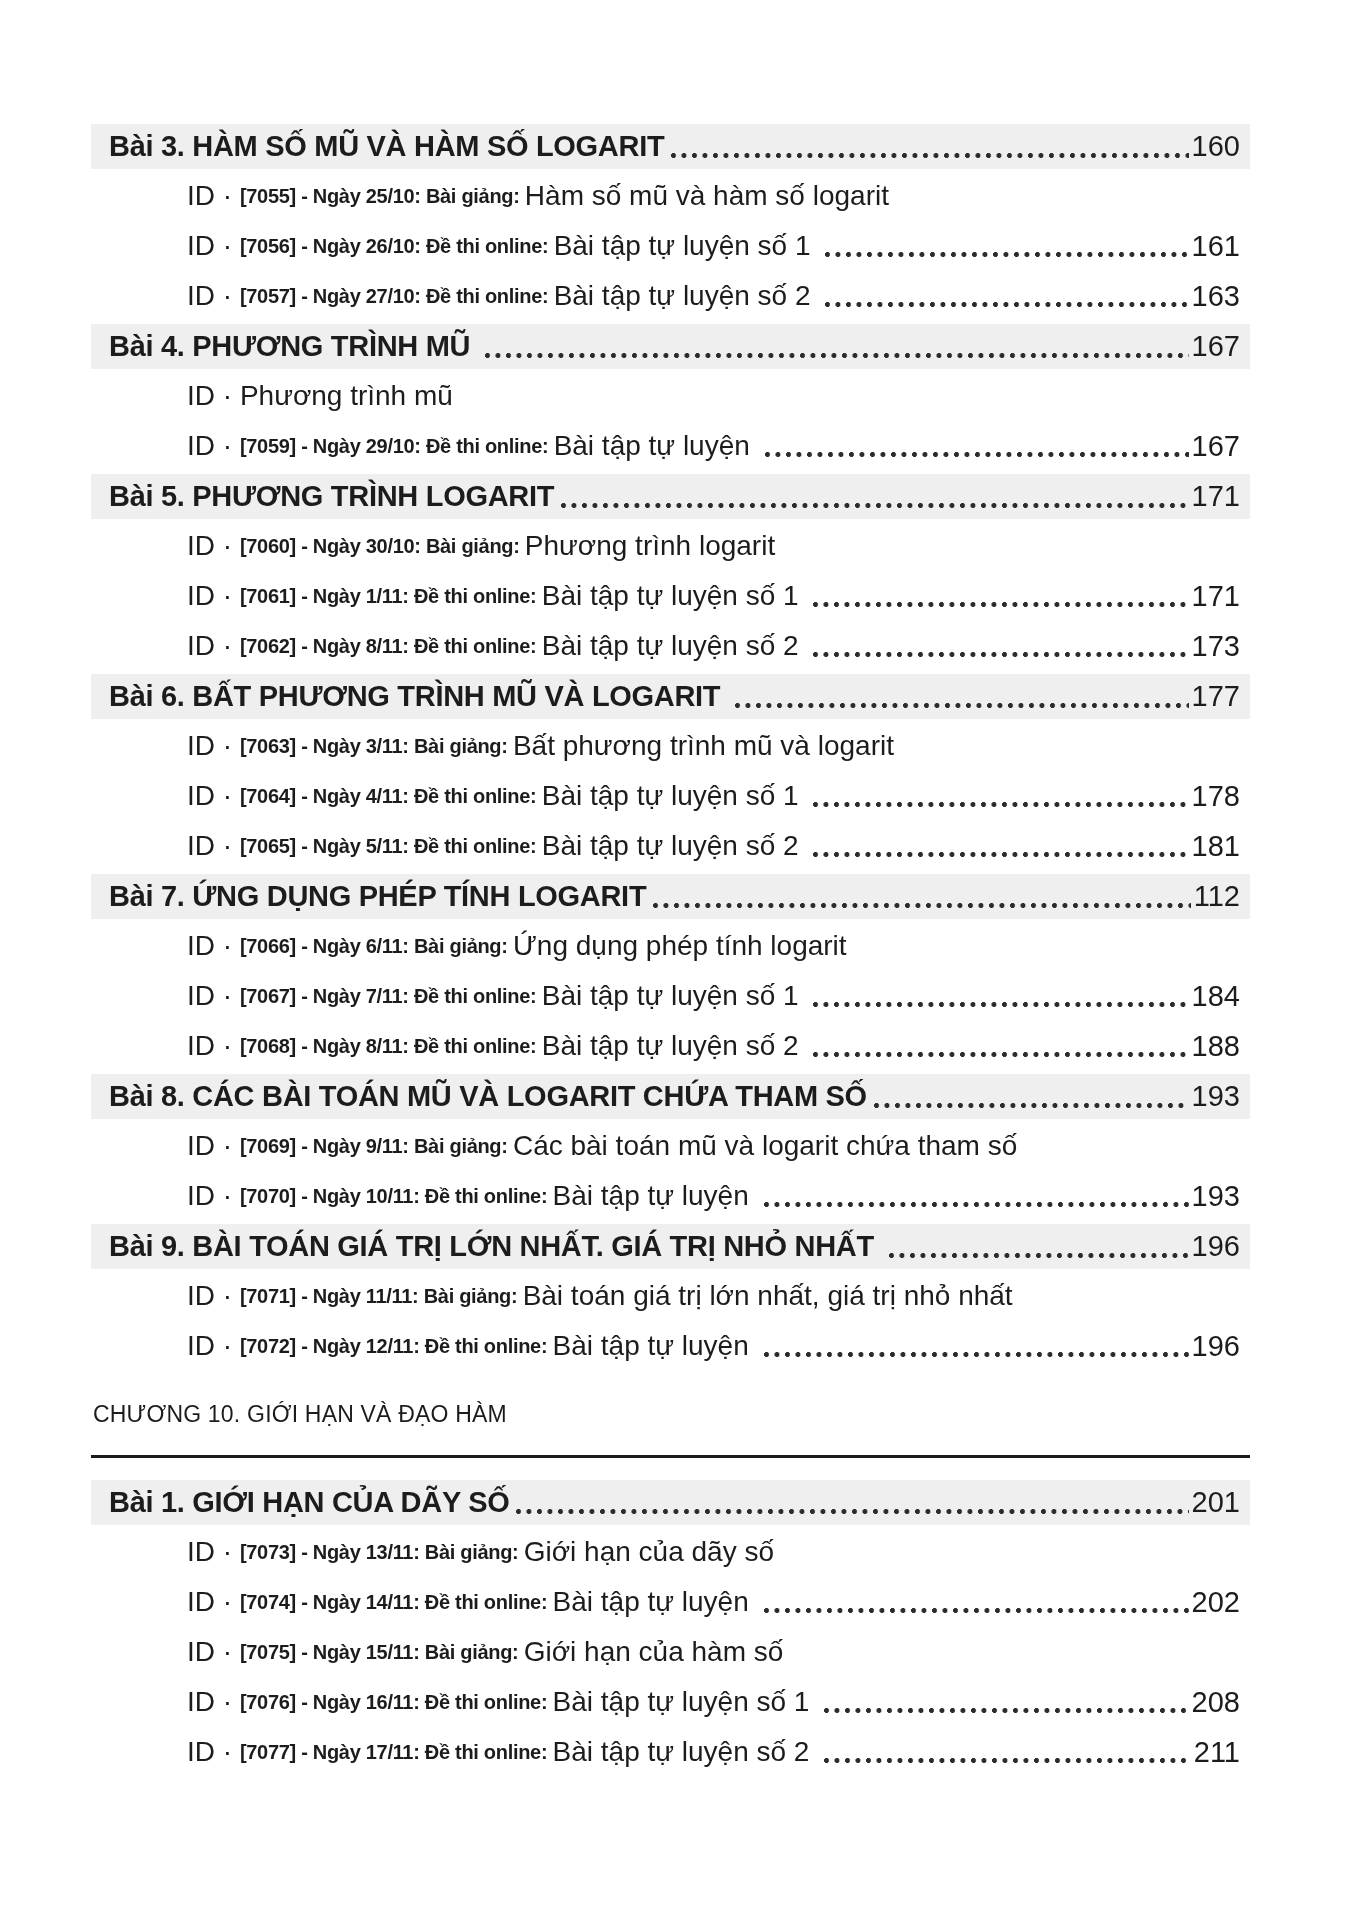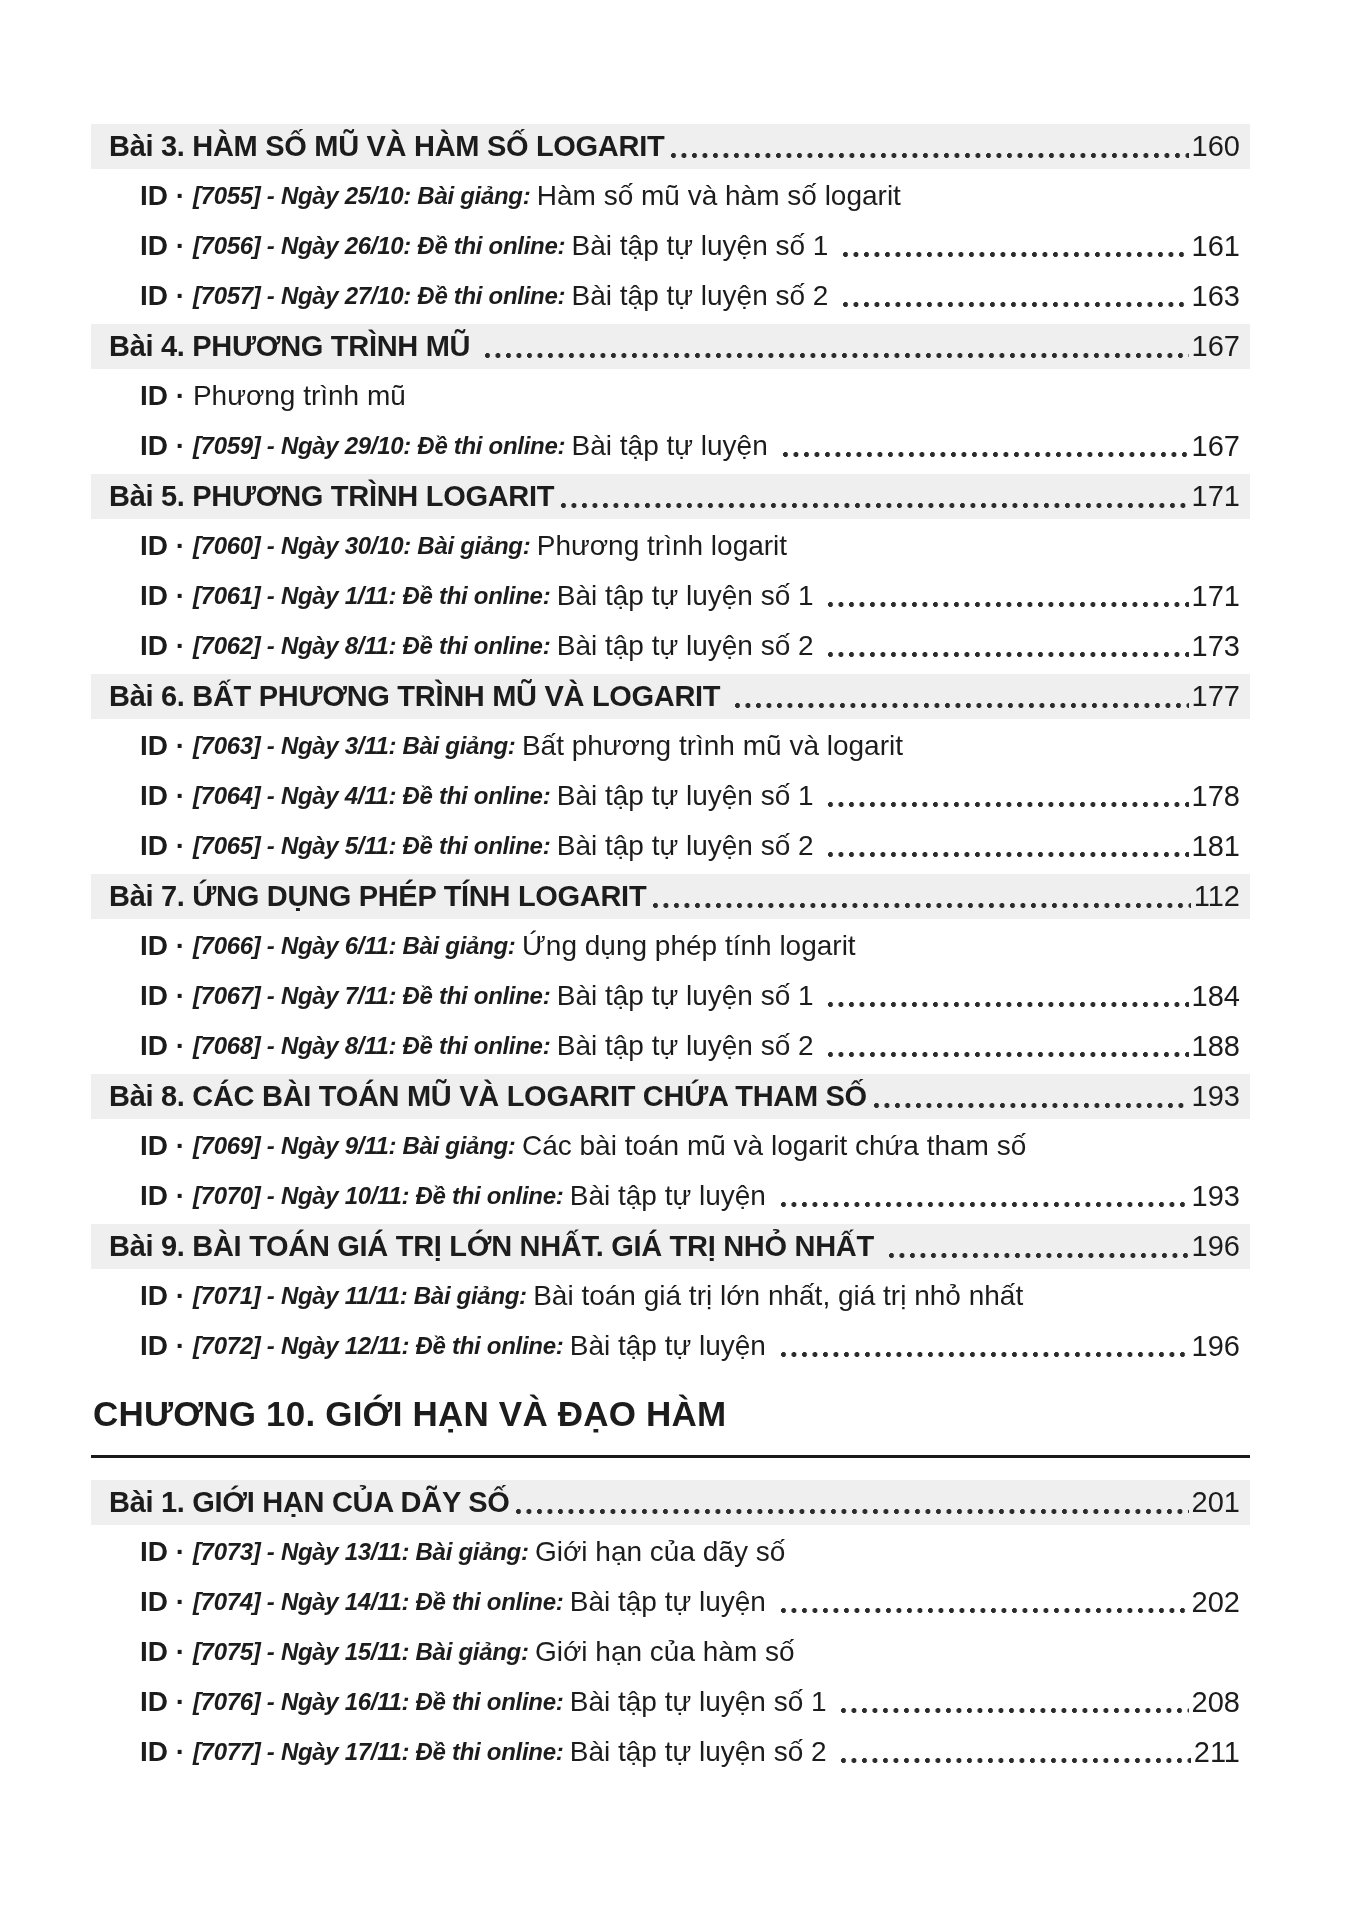--- a/index.html
+++ b/index.html
@@ -39,29 +39,29 @@
     padding:0 10px 0 49px;
   }
   .sec-label{
     font-size:29px;
     font-weight:700;
     letter-spacing:-0.3px;
     white-space:pre;
   }
   .item-lead{
     font-size:28px;
-    font-weight:700;
-    white-space:pre;
+    font-weight:400;
+    white-space:pre;
+    margin-left:47px;
   }
   .item-bold{
-    font-size:24px;
+    font-size:20px;
     font-weight:700;
     letter-spacing:-0.3px;
     white-space:pre;
-    font-style:italic;
   }
   .item-title{
     font-size:28px;
     font-weight:400;
     white-space:pre;
   }
   .leader{
     flex:1 1 auto;
     height:6px;
     position:relative;
@@ -73,22 +73,22 @@
   }
   .pagenum{
     font-size:29px;
     font-weight:400;
     white-space:pre;
   }
   .chapter{
     margin:20px 0 22px 0;
   }
   .chapter-title{
-    font-size:35px;
-    font-weight:700;
+    font-size:23px;
+    font-weight:400;
     letter-spacing:0.2px;
     line-height:46px;
     padding-left:2px;
   }
   .chapter-rule{
     border:none;
     border-top:3px solid var(--rule);
     margin:18px 0 0 0;
   }
 </style>

